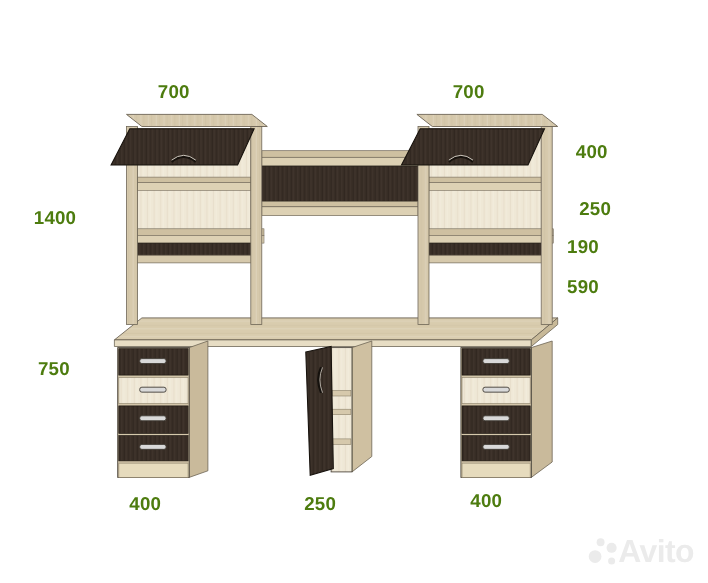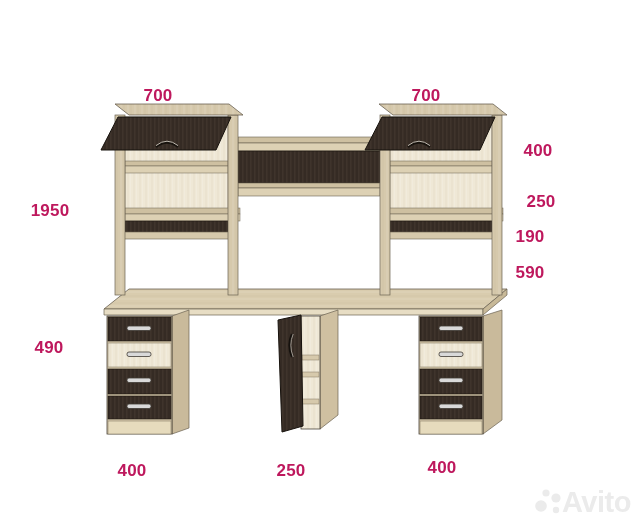--- a/index.html
+++ b/index.html
@@ -4,23 +4,22 @@
 <style>
   html,body{margin:0;padding:0;background:#fff;}
   .stage{
     position:relative;width:644px;height:530px;background:#ffffff;
     font-family:"Liberation Sans",sans-serif;overflow:hidden;
   }
   .stage svg{position:absolute;left:0;top:0;}
   .dim{
     position:absolute;transform:translate(-50%,-50%);
     font-family:"Liberation Sans",sans-serif;
-    font-size:17px;font-weight:700;color:#be185d;white-space:nowrap;
+    font-size:17px;font-weight:700;color:#4d7c0f;white-space:nowrap;
     letter-spacing:.2px;
-    margin-top:12px;
   }
   .watermark{
     position:absolute;left:533px;top:484px;width:110px;height:42px;
   }
   .wm-text{
     position:absolute;left:29px;top:2px;
     font-family:"Liberation Sans",sans-serif;
     font-size:29px;font-weight:700;color:#ebebeb;letter-spacing:-0.5px;
   }
 </style>
@@ -142,26 +141,26 @@
       <rect x="420" y="421" width="62" height="13" fill="#e6dbbd" stroke="#8a7f68" stroke-width="0.6"></rect>
       <rect x="439" y="326" width="24" height="4.5" rx="2" fill="#d9d9d9" stroke="#3f3a33" stroke-width="0.8"></rect>
       <rect x="439" y="352" width="24" height="4.5" rx="2" fill="#d9d9d9" stroke="#3f3a33" stroke-width="0.8"></rect>
       <rect x="439" y="378" width="24" height="4.5" rx="2" fill="#d9d9d9" stroke="#3f3a33" stroke-width="0.8"></rect>
       <rect x="439" y="404" width="24" height="4.5" rx="2" fill="#d9d9d9" stroke="#3f3a33" stroke-width="0.8"></rect>
     </g>
   </svg>
 
   <span class="dim" style="left:158px;top:84px">700</span>
   <span class="dim" style="left:426px;top:84px">700</span>
-  <span class="dim" style="left:50px;top:199px">1950</span>
+  <span class="dim" style="left:50px;top:199px">1400</span>
   <span class="dim" style="left:538px;top:139px">400</span>
   <span class="dim" style="left:541px;top:190px">250</span>
   <span class="dim" style="left:530px;top:225px">190</span>
   <span class="dim" style="left:530px;top:261px">590</span>
-  <span class="dim" style="left:49px;top:336px">490</span>
+  <span class="dim" style="left:49px;top:336px">750</span>
   <span class="dim" style="left:132px;top:459px">400</span>
   <span class="dim" style="left:291px;top:459px">250</span>
   <span class="dim" style="left:442px;top:456px">400</span>
 
   <div class="watermark">
     <svg width="28" height="34" viewBox="0 0 28 34" style="position:absolute;left:0;top:4px">
       <circle cx="13" cy="5" r="3.6" fill="#ebebeb"></circle>
       <circle cx="8" cy="18" r="5.8" fill="#ebebeb"></circle>
       <circle cx="23" cy="10" r="4.6" fill="#ebebeb"></circle>
       <circle cx="23" cy="22" r="3.2" fill="#ebebeb"></circle>

